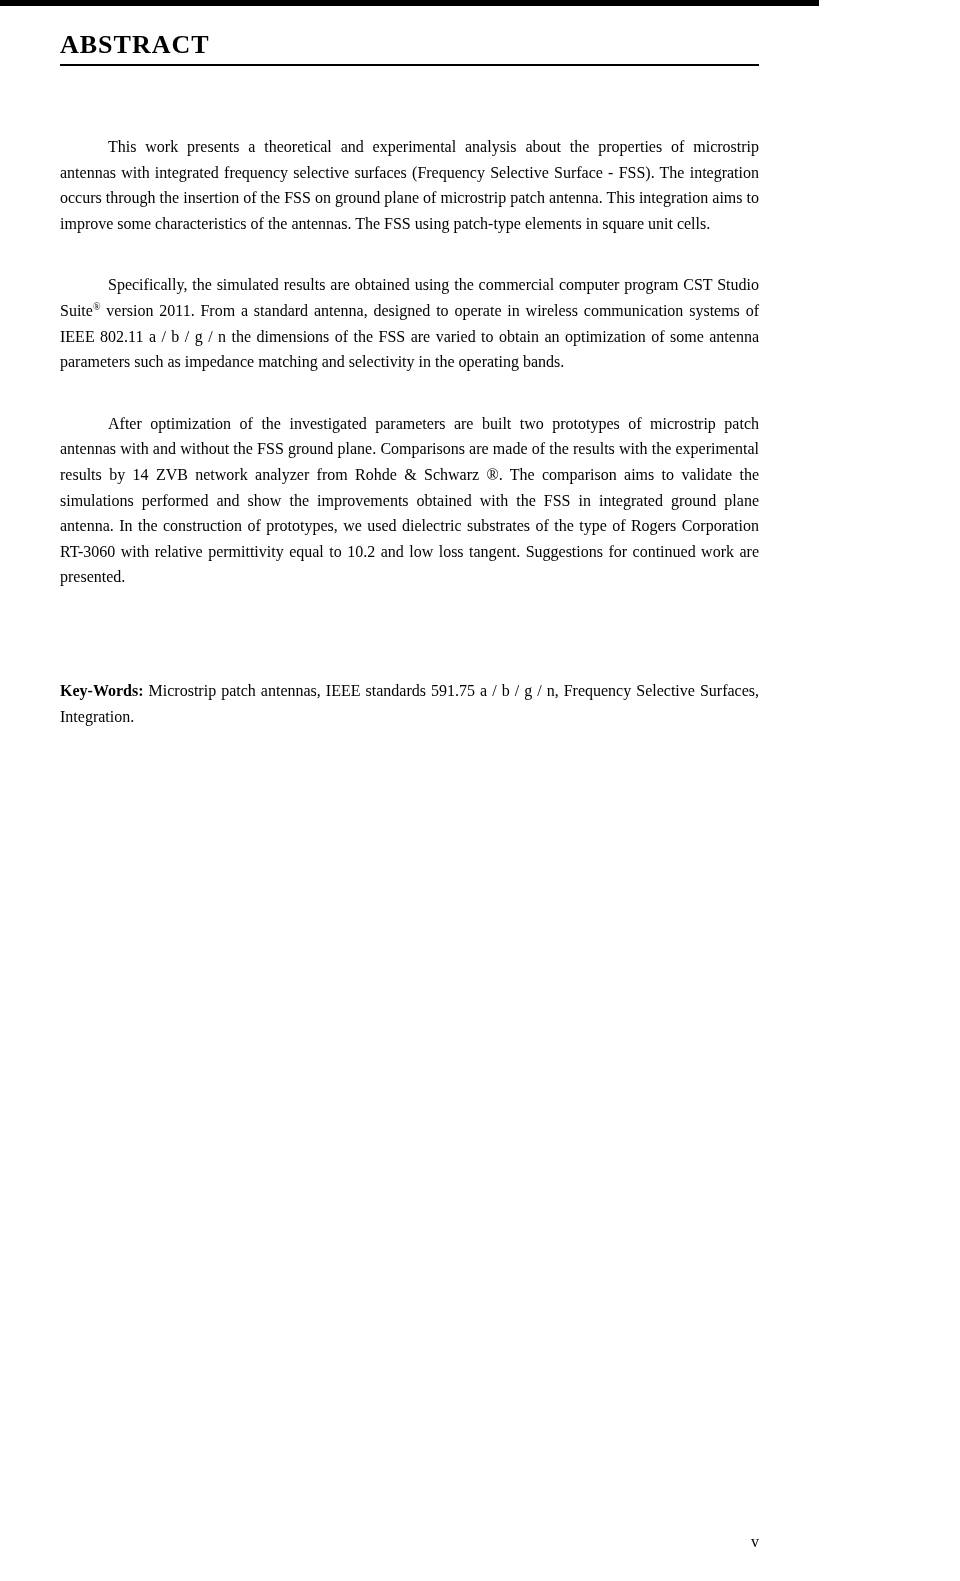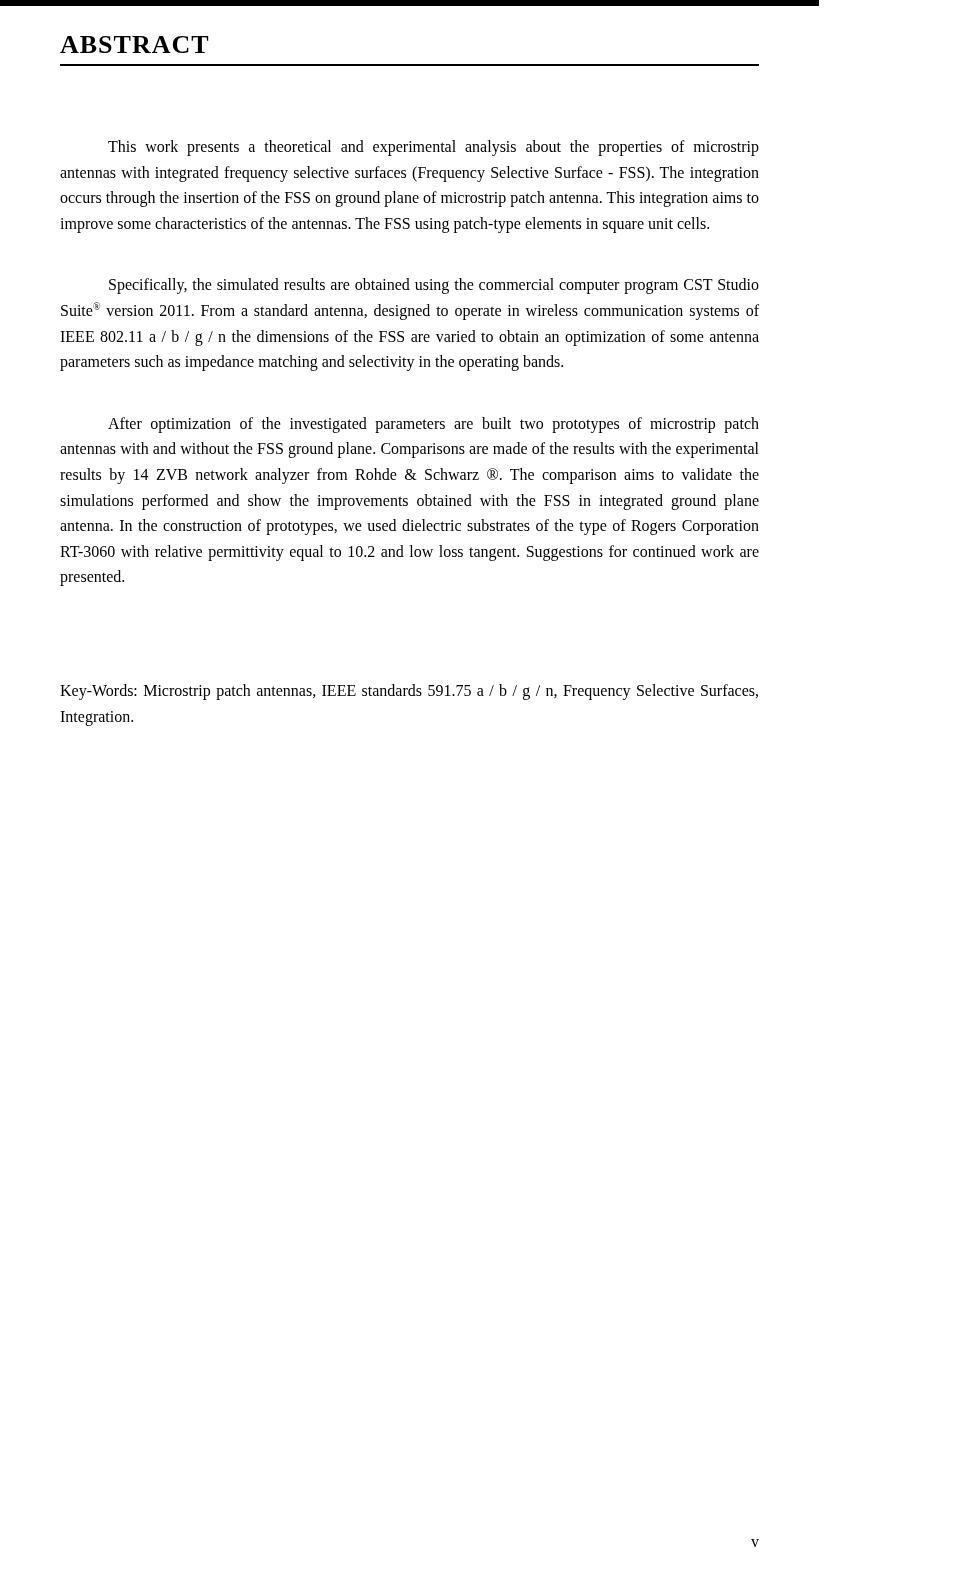--- a/index.html
+++ b/index.html
@@ -73,21 +73,21 @@
 
     .keywords-text {
       font-size: 16px;
       font-family: "Times New Roman", Times, serif;
       color: #000000;
       line-height: 1.6;
       text-align: justify;
     }
 
     .keywords-label {
-      font-weight: normal;
+      font-weight: bold;
     }
 
     .page-number {
       position: absolute;
       bottom: 30px;
       right: 60px;
       font-size: 16px;
       font-family: "Times New Roman", Times, serif;
       color: #000000;
     }

